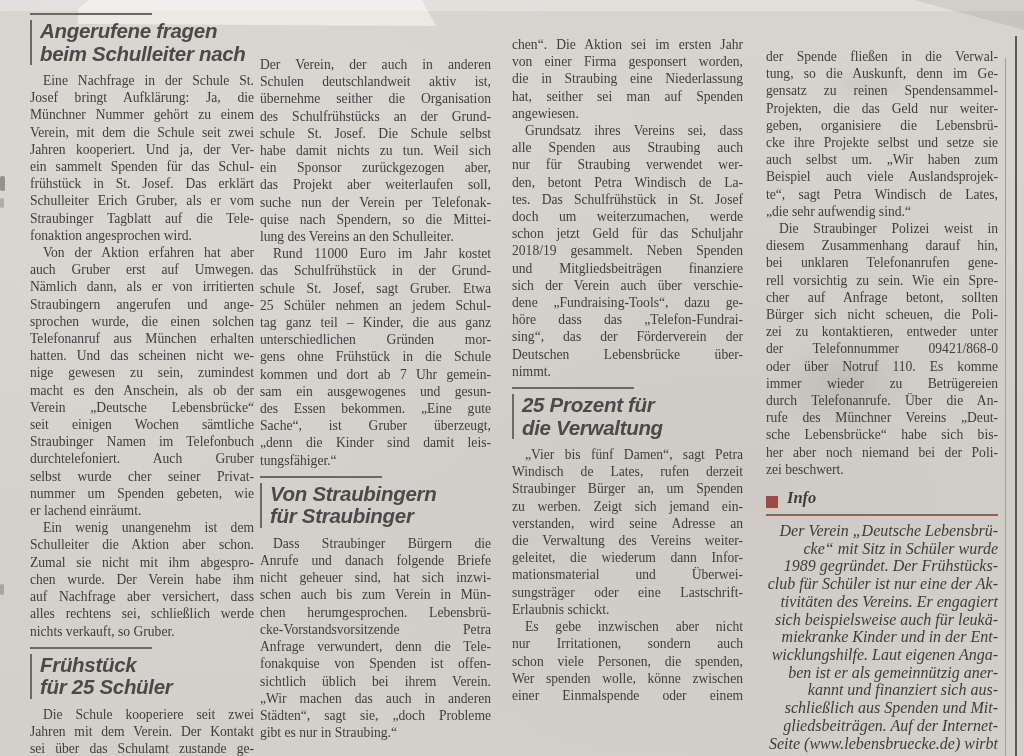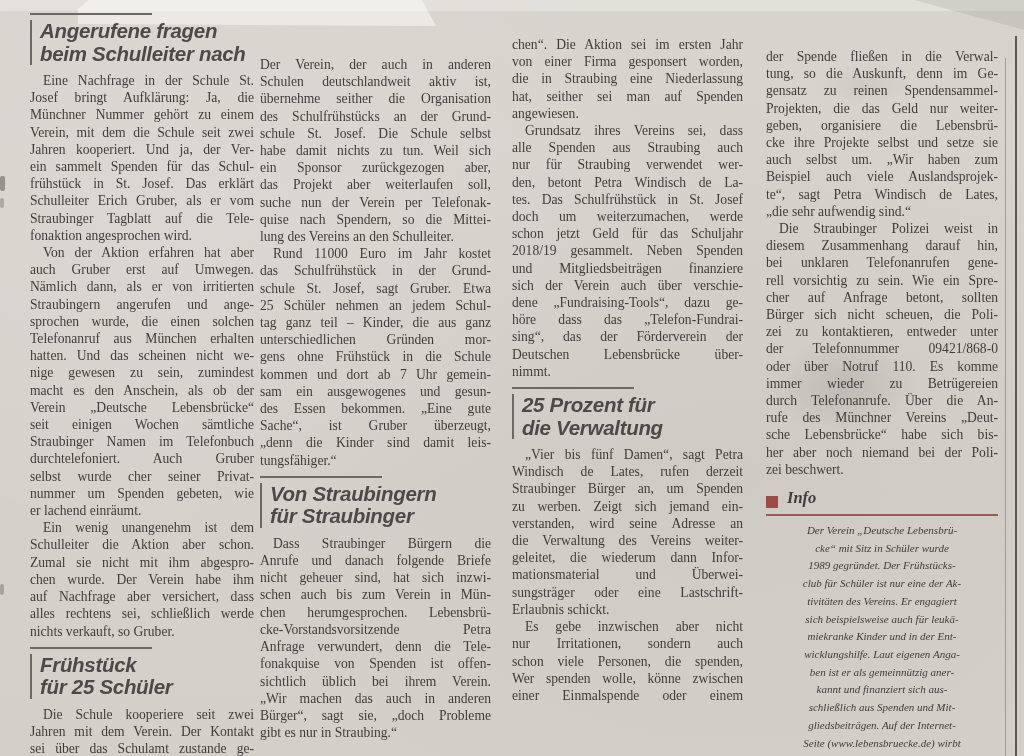--- a/index.html
+++ b/index.html
@@ -61,22 +61,22 @@
   .info-head{display:flex;align-items:flex-end;height:18px;}
   .info-square{width:12px;height:12px;background:#9d4b44;display:inline-block;}
   .info-label{
     font-family:"Liberation Serif", serif;
     font-weight:bold;font-style:italic;
     font-size:16.5px;color:#3e3d3b;margin-left:9px;
   }
   .info-rule{height:2px;background:#8e4a3e;margin-top:6px;margin-bottom:6px;opacity:.85;}
   .iline{
     font-style:italic;
-    font-size:11px;line-height:17.7px;
-    color:#3d3c3a;text-align:center;
+    font-size:16px;line-height:17.7px;
+    color:#3d3c3a;text-align:right;
   }
 </style>
 </head>
 <body>
 
 <div class="page">
 
   <div class="torn-strip"></div>
   <div class="top-light-band"></div>
   <div class="topright-shade"></div>
@@ -188,21 +188,21 @@
         <div class="line indent">Dass Straubinger Bürgern die</div>
         <div class="line">Anrufe und danach folgende Briefe</div>
         <div class="line">nicht geheuer sind, hat sich inzwi-</div>
         <div class="line">schen auch bis zum Verein in Mün-</div>
         <div class="line">chen herumgesprochen. Lebensbrü-</div>
         <div class="line">cke-Vorstandsvorsitzende Petra</div>
         <div class="line">Anfrage verwundert, denn die Tele-</div>
         <div class="line">fonakquise von Spenden ist offen-</div>
         <div class="line">sichtlich üblich bei ihrem Verein.</div>
         <div class="line">„Wir machen das auch in anderen</div>
-        <div class="line">Bürger“, sagt sie, „doch Probleme</div>
+        <div class="line">Städten“, sagt sie, „doch Probleme</div>
         <div class="line lastline">gibt es nur in Straubing.“</div>
       </div>
     </div>
   <div class="col col3">
       <div class="para">
         <div class="line">chen“. Die Aktion sei im ersten Jahr</div>
         <div class="line">von einer Firma gesponsert worden,</div>
         <div class="line">die in Straubing eine Niederlassung</div>
         <div class="line">hat, seither sei man auf Spenden</div>
         <div class="line lastline">angewiesen.</div>

